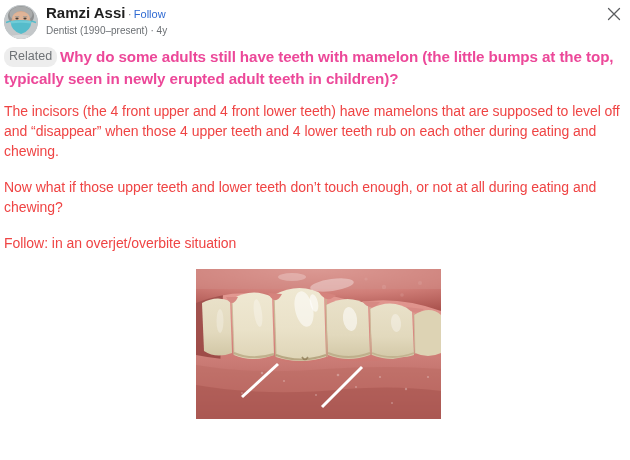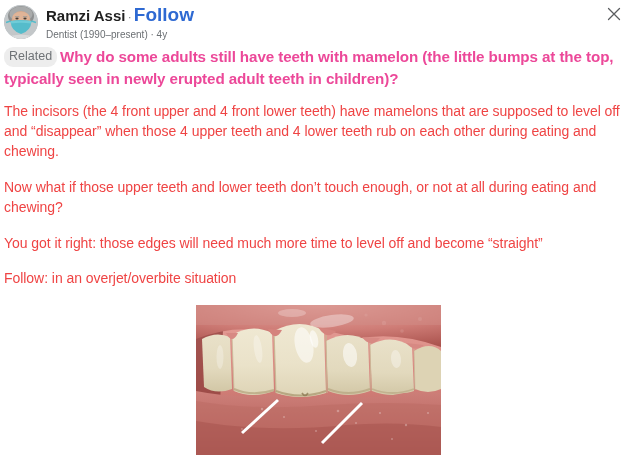--- a/index.html
+++ b/index.html
@@ -58,22 +58,22 @@
     color: #1f1f1f;
     font-size: 15px;
   }
   .dot-sep {
     color: #8a8d91;
     font-size: 13px;
     padding: 0 2px;
   }
   .follow-link {
     color: #2e69d2;
-    font-size: 19px;
-    font-weight: bold;
+    font-size: 11px;
+    font-weight: normal;
     cursor: pointer;
   }
   .credential-line {
     font-size: 10px;
     color: #6b6f73;
     margin-top: 3px;
     white-space: nowrap;
   }
 
   .close-icon {
@@ -191,21 +191,20 @@
   </div>
 
   <div class="content">
 
     <div class="question-block">
       <span class="related-badge">Related</span><span class="question-title">Why do some adults still have teeth with mamelon (the little bumps at the top, typically seen in newly erupted adult teeth in children)?</span>
     </div>
 
     <p class="para first">The incisors (the 4 front upper and 4 front lower teeth) have mamelons that are supposed to level off and “disappear” when those 4 upper teeth and 4 lower teeth rub on each other during eating and chewing.</p>
     <p class="para tight">Now what if those upper teeth and lower teeth don’t touch enough, or not at all during eating and chewing?</p>
-    <p class="para tight">You got it right: those edges will need much more time to level off and become “straight”</p>
     <p class="para tight">Follow: in an overjet/overbite situation</p>
 
     <div class="photo-wrap">
       <div class="photo">
         <svg viewBox="0 0 245 150" preserveAspectRatio="none" xmlns="http://www.w3.org/2000/svg">
           <defs>
             <radialGradient id="gumTop" cx="50%" cy="0%" r="110%">
               <stop offset="0%" stop-color="#e7a6a0"></stop>
               <stop offset="55%" stop-color="#cf7d77"></stop>
               <stop offset="100%" stop-color="#a9514c"></stop>

